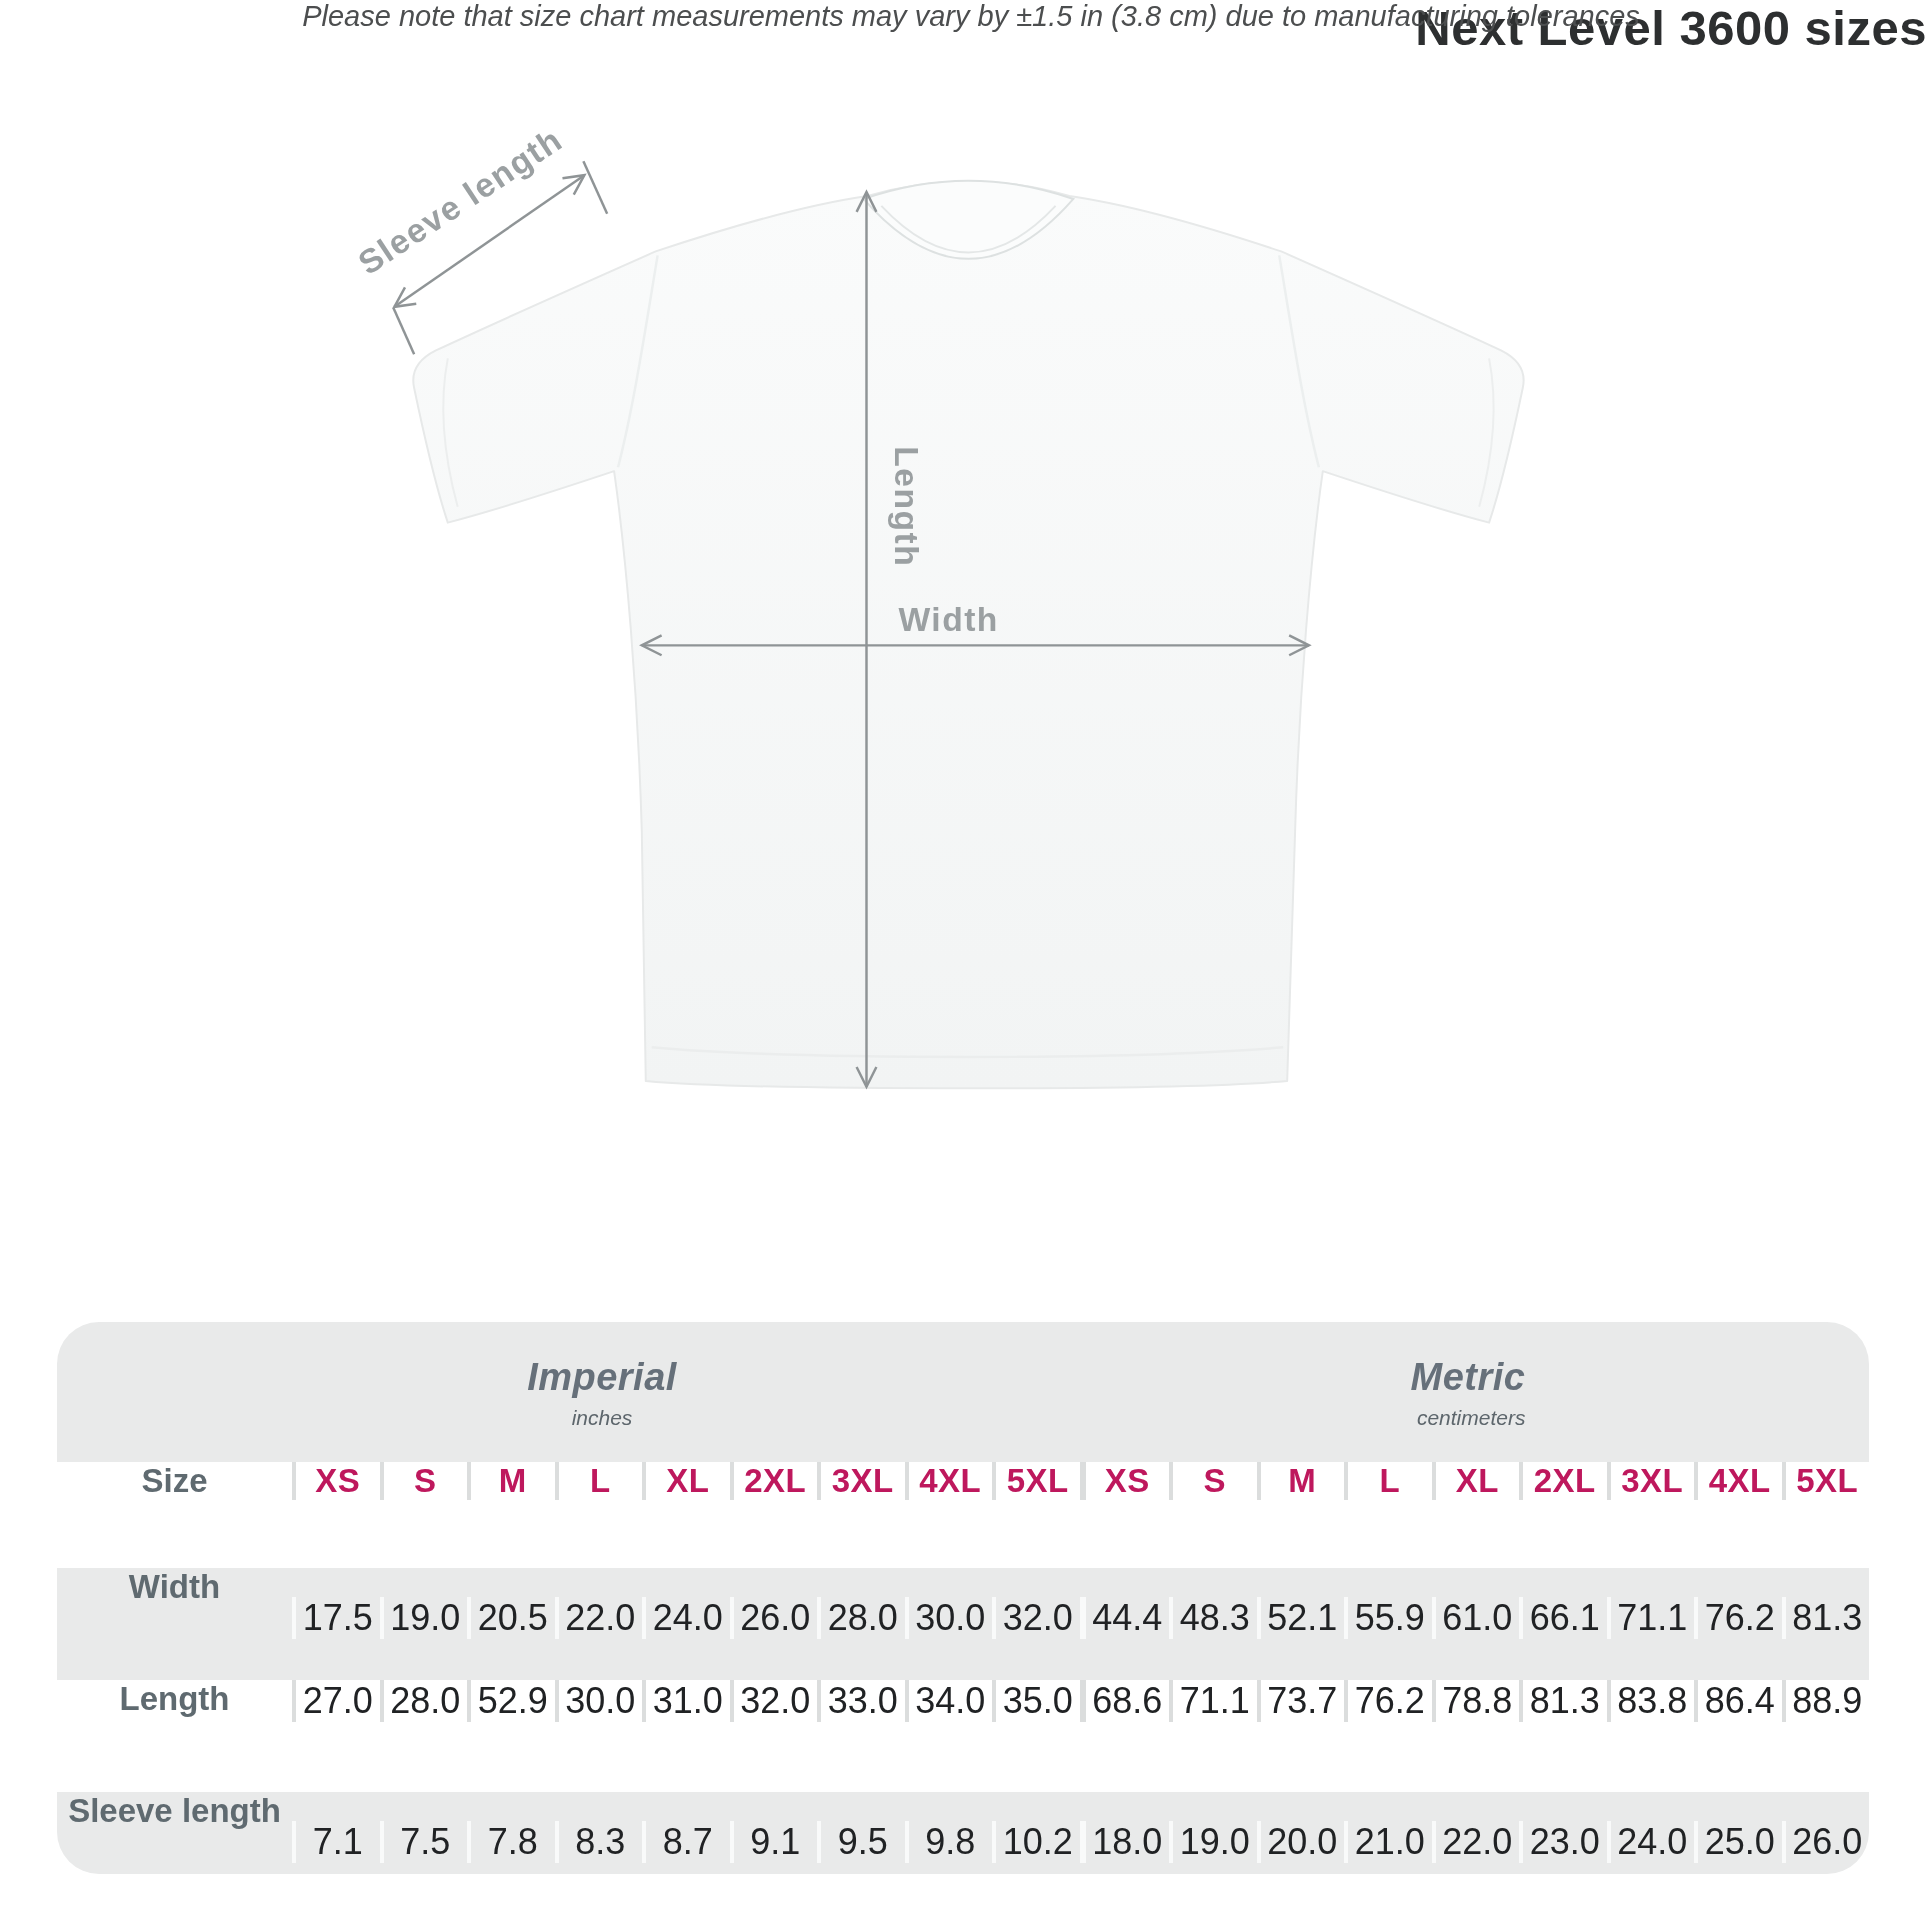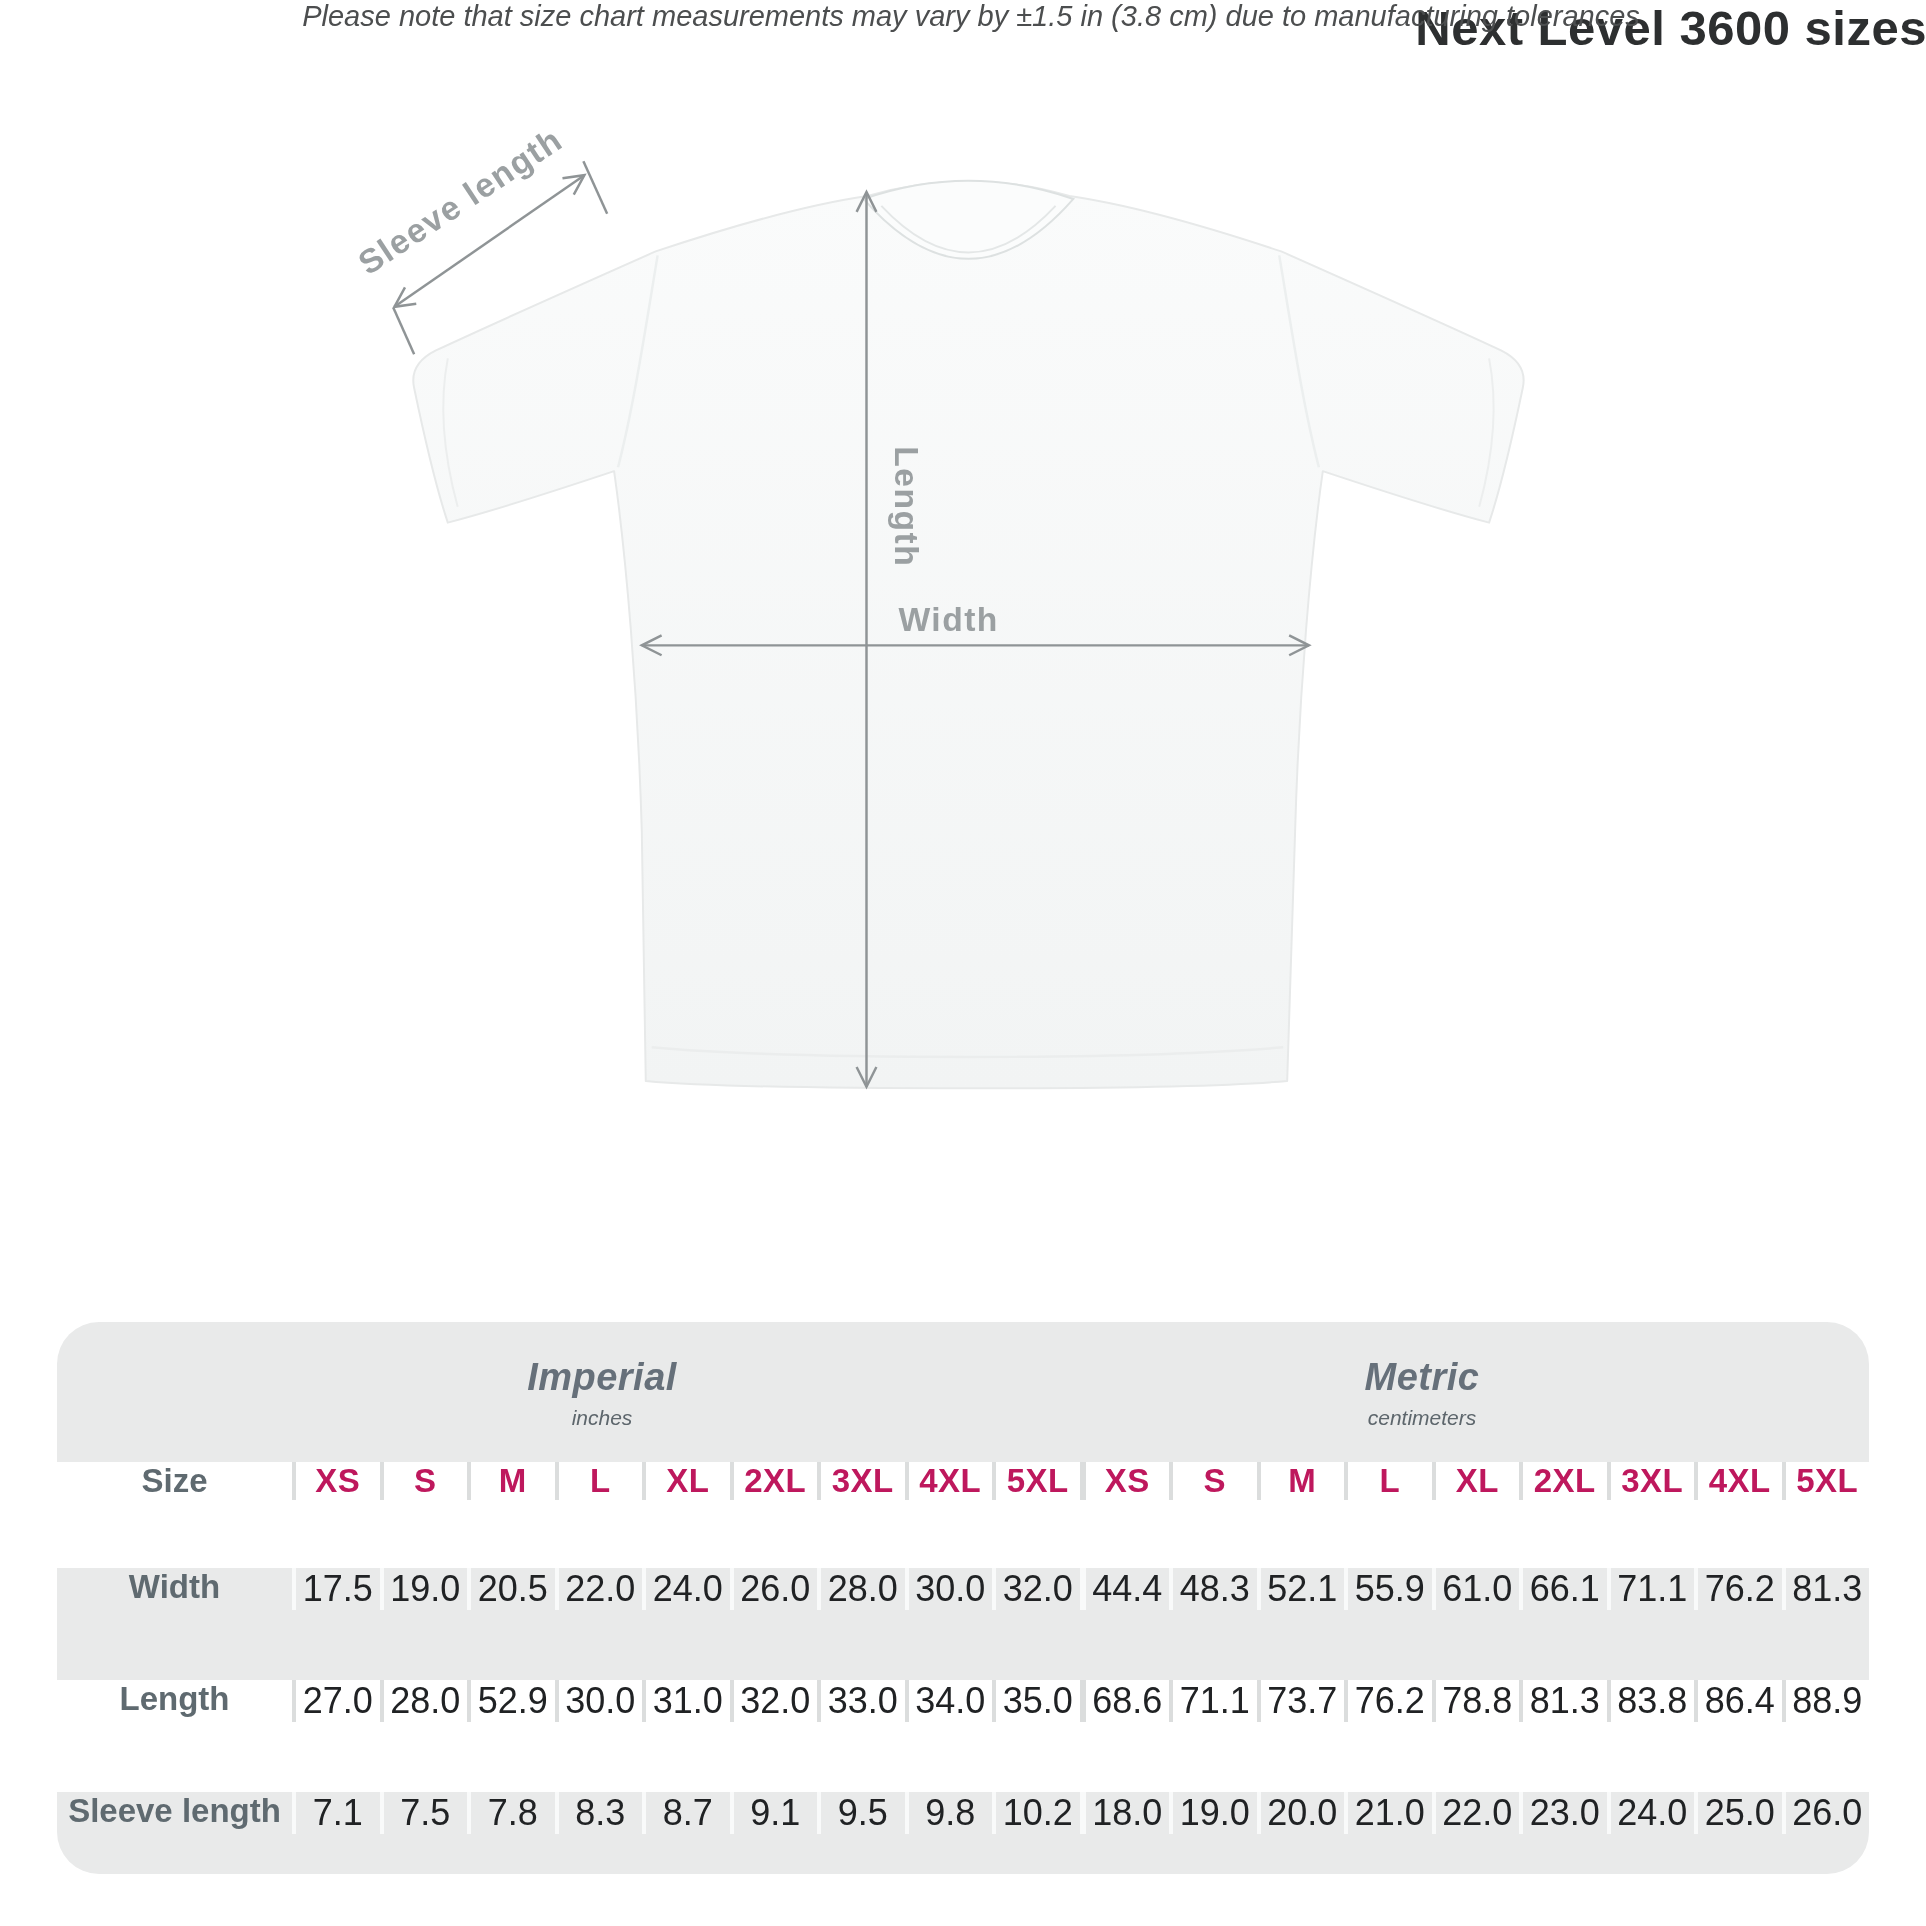--- a/index.html
+++ b/index.html
@@ -38,42 +38,42 @@
   .card {
     position: absolute; left: 57px; top: 1322px;
     width: 1812px; height: 552px;
     background: #e9eaea;
     border-radius: 42px;
     overflow: hidden;
   }
   .units { position: relative; height: 140px; }
   .unit { position: absolute; transform: translateX(-50%); text-align: center; }
   .unit-imperial { left: 545px; top: 34px; }
-  .unit-metric   { left: 1365px; top: 34px; }
+  .unit-metric   { left: 1411px; top: 34px; text-align: right; }
   .uname { font-style: italic; font-weight: 700; font-size: 38px; color: #66707a; letter-spacing: 0.5px; }
   .usub  { font-style: italic; font-size: 21px; color: #5d666c; margin-top: 7px; }
 
   .tr { display: flex; align-items: flex-start; width: 100%; }
   .lbl {
     width: 235px; flex: none;
     display: flex; align-items: center; justify-content: center;
     font-weight: 700; font-size: 33px; color: #5f6a70;
   }
   .c {
     flex: 1 1 0;
     display: flex; align-items: center; justify-content: center;
     border-left: 4px solid transparent;
   }
   .ms { border-left-width: 6px; }
   .th   { height: 106px; background: #ffffff; }
   .rowb { height: 112px; background: #ffffff; }
   .rowa { height: 112px; background: transparent; }
   .rowa:last-child { height: 109px; }
   .th .c, .rowb .c { border-left-color: #dbdddd; }
-  .rowa .c { border-left-color: #f9fafa; }
+  .rowa .c { border-left-color: #f9fafa; margin-top: 29px; }
   .hd  { font-weight: 700; font-size: 33px; color: #be185d; letter-spacing: 0.5px; }
   .val { font-size: 36px; color: #202224; }
 </style>
 </head>
 <body>
 
 <div class="page">
 
   <svg class="diagram-svg" width="1927" height="1168" viewBox="0 0 1946 1180">
     <defs>

